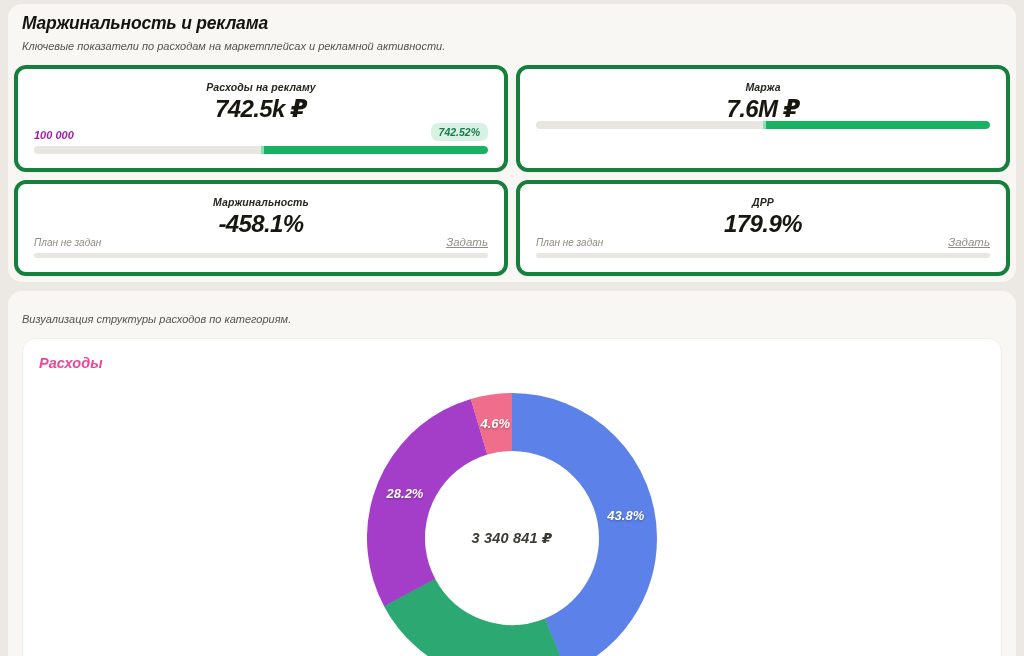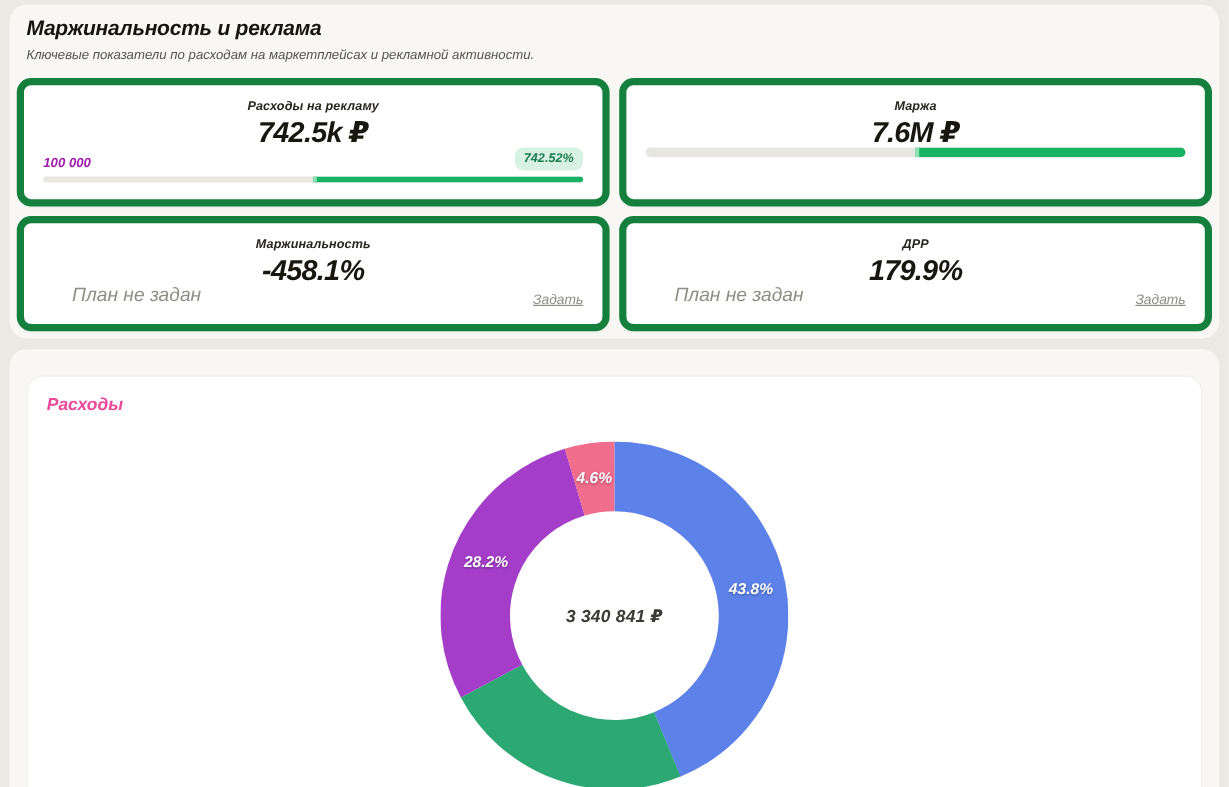--- a/index.html
+++ b/index.html
@@ -26,40 +26,40 @@
     margin: 0 0 13px; font-size: 11px; color: #55534e;
   }
   .cards-grid {
     display: grid;
     grid-template-columns: 1fr 1fr;
     grid-template-rows: 107px 96px;
     gap: 8px;
   }
   .metric-card {
     background: #ffffff;
-    border: 6px solid #15803d;
+    border: 4px solid #15803d;
     border-radius: 12px;
     box-shadow: 0 1px 2px rgba(0,0,0,0.03);
     display: flex; flex-direction: column;
     padding: 12px 16px 14px;
   }
   .metric-label {
     text-align: center; font-size: 10.5px; font-weight: 700;
     color: #26251f; letter-spacing: 0.1px;
   }
   .metric-value {
     text-align: center; font-size: 24px; font-weight: 800;
     color: #17160f; letter-spacing: -0.6px; margin-top: 3px; line-height: 1.05;
   }
   .card-footer {
     margin-top: auto; margin-bottom: 5px;
     display: flex; justify-content: space-between; align-items: flex-end;
   }
   .plan-value { font-size: 11px; font-weight: 700; color: #a21caf; }
-  .plan-muted { font-size: 16px; color: #8f8d86; margin-left: 24px; }
+  .plan-muted { font-size: 10px; color: #8f8d86; }
   .set-link {
     font-size: 11.5px; color: #8f8d86;
     text-decoration: underline; cursor: pointer;
   }
   .badge {
     font-size: 10.5px; font-weight: 700; line-height: 1;
     color: #1b7a4d; background: #d7f2e2;
     padding: 4px 8px; border-radius: 7px; margin-left: 12px;
   }
   .bar {
@@ -148,20 +148,21 @@
       <div class="bar">
         
       </div>
     </div>
 
   </div>
 </div>
 
 <div class="panel panel-2">
   <div class="section-header">
+    <p class="section-subtitle">Визуализация структуры расходов по категориям.</p>
   </div>
   <div class="chart-card">
     <div class="chart-title">Расходы</div>
     <div class="donut-wrap">
       <svg width="290" height="290" viewBox="0 0 290 290">
           <circle cx="145" cy="145" r="116" fill="none" stroke="#5c82e9" stroke-width="58" stroke-dasharray="319.23607908718037 728.849495632832" transform="rotate(-90 145 145)"></circle>
           <circle cx="145" cy="145" r="116" fill="none" stroke="#2ca873" stroke-width="58" stroke-dasharray="170.55078197808268 728.849495632832" transform="rotate(67.67999999999998 145 145)"></circle>
           <circle cx="145" cy="145" r="116" fill="none" stroke="#a43ec9" stroke-width="58" stroke-dasharray="205.5355577684586 728.849495632832" transform="rotate(151.92 145 145)"></circle>
           <circle cx="145" cy="145" r="116" fill="none" stroke="#f06d8c" stroke-width="58" stroke-dasharray="33.527076799110276 728.849495632832" transform="rotate(253.44 145 145)"></circle>
           <text x="258.8" y="127.0" class="slice-label">43.8%</text>

